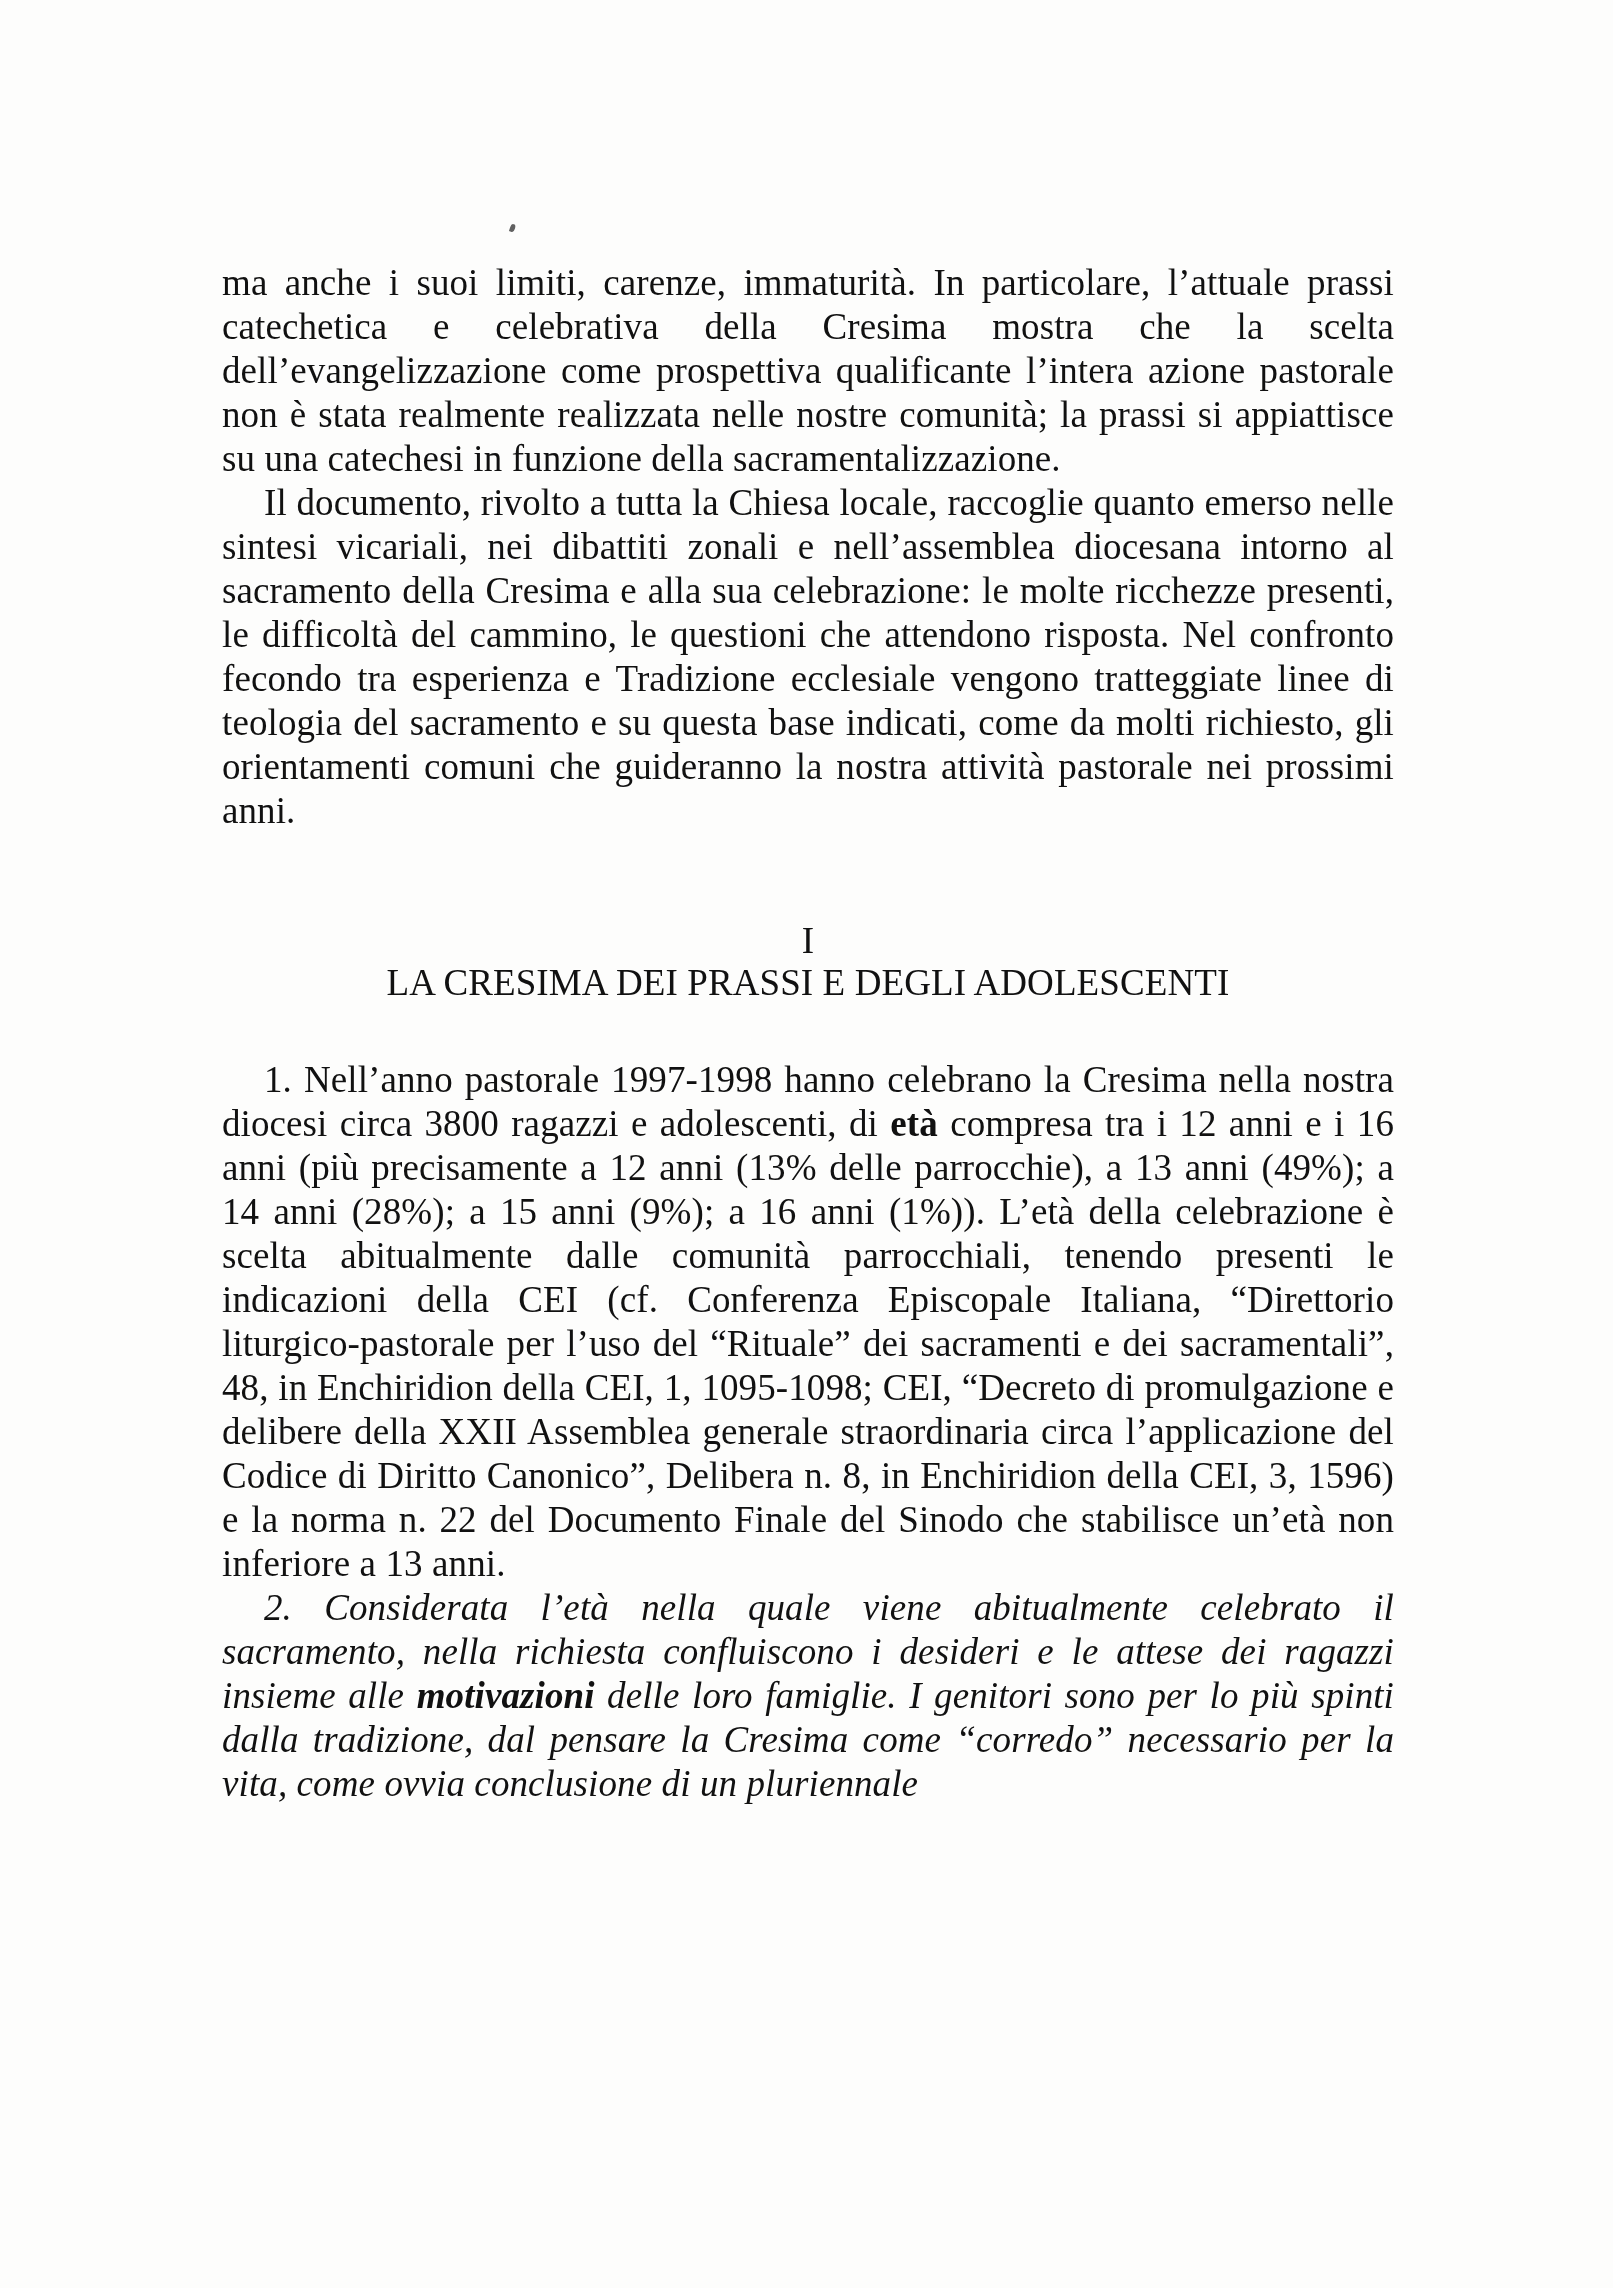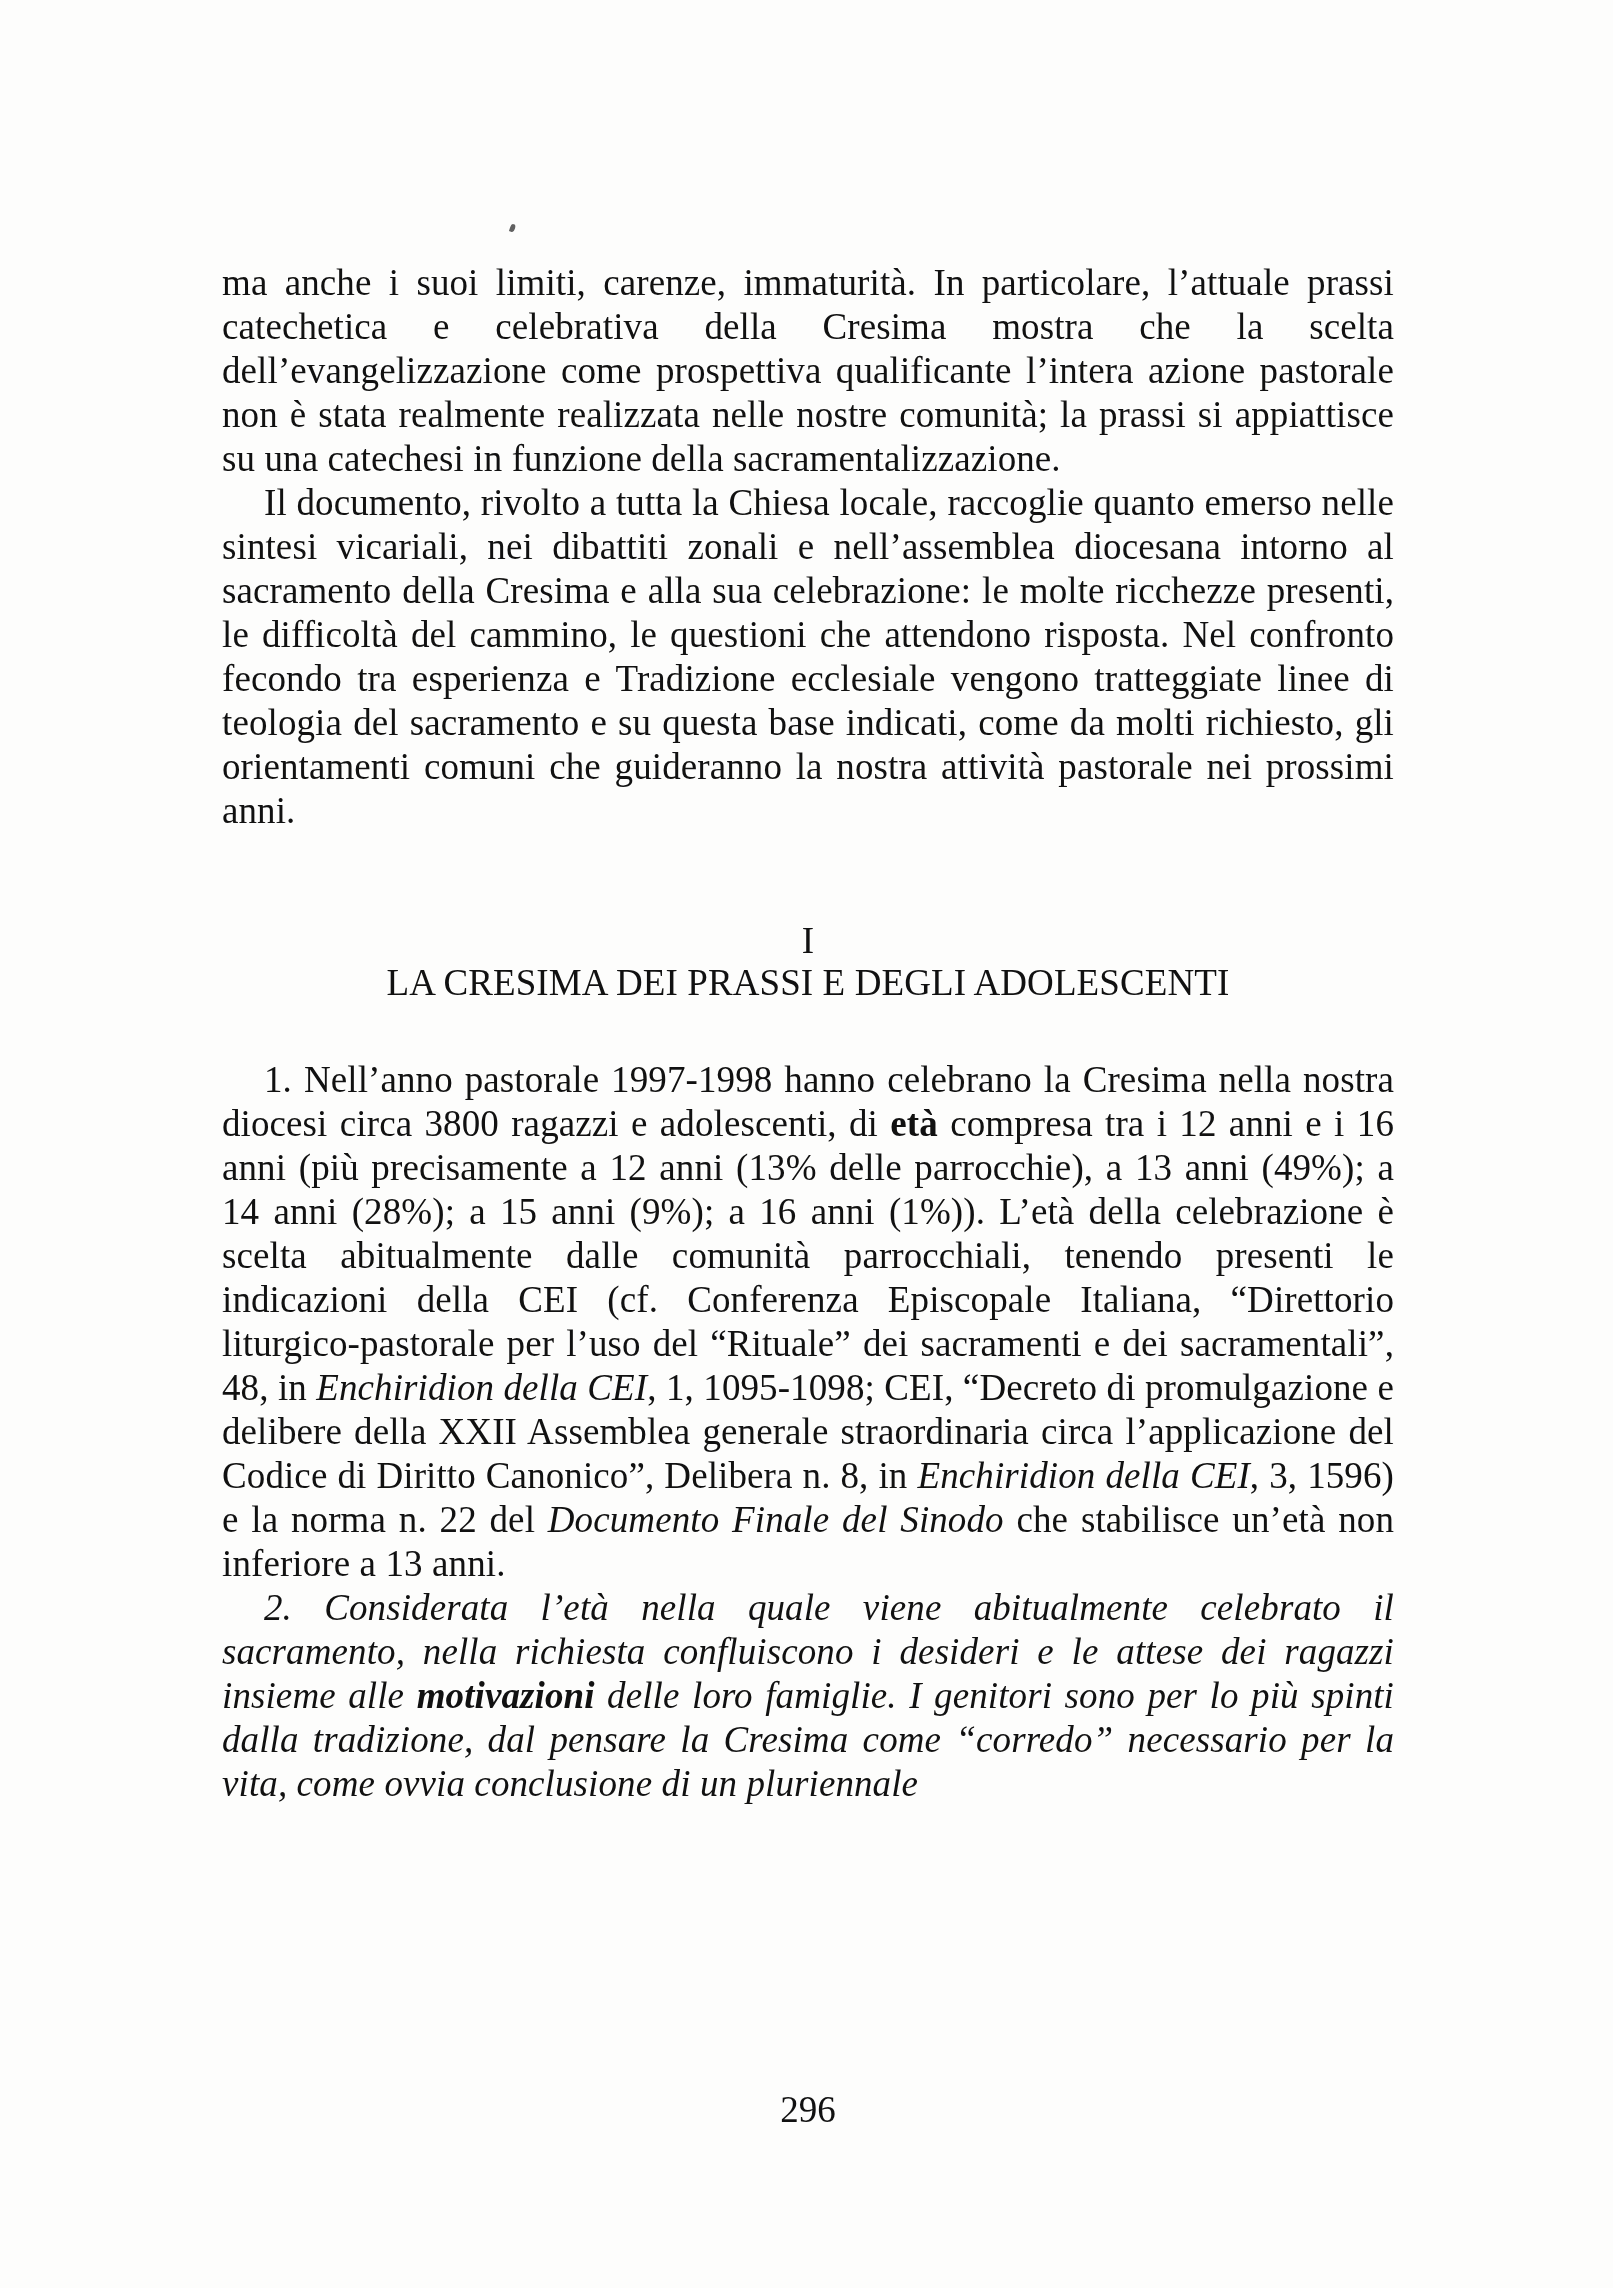--- a/index.html
+++ b/index.html
@@ -21,21 +21,21 @@
     left: 222px; top: 261px;
     width: 1172px;
     font-size: 37px;
     line-height: 44px;
     text-align: justify;
     letter-spacing: 0.1px;
   }
   p.para { margin: 0; text-indent: 42px; }
   p.para.no-indent { text-indent: 0; }
   .b { font-weight: bold; }
-  .i { font-style: italic; }
+  .i { }
   .section-heading {
     margin-top: 87px;
     margin-bottom: 54px;
     text-align: center;
     text-indent: 0;
     line-height: 42px;
   }
   .section-heading div { text-align: center; }
   .para-spaced { margin-top: 46px; font-style: italic; }
   .page-number {
@@ -72,16 +72,15 @@
       <div>I</div>
       <div>LA CRESIMA DEI PRASSI E DEGLI ADOLESCENTI</div>
     </div>
 
     <p class="para"><span>1. Nell’anno pastorale 1997-1998 hanno celebrano la Cresima nella nostra diocesi circa 3800 ragazzi e adolescenti, di </span><span class="b">età</span><span> compresa tra i 12 anni e i 16 anni (più precisamente a 12 anni (13% delle parrocchie), a 13 anni (49%); a 14 anni (28%); a 15 anni (9%); a 16 anni (1%)). L’età della celebrazione è scelta abitualmente dalle comunità parrocchiali, tenendo presenti le indicazioni della CEI (cf. Conferenza Episcopale Italiana, “Direttorio liturgico-pastorale per l’uso del “Rituale” dei sacramenti e dei sacramentali”, 48, in </span><span class="i">Enchiridion della CEI</span><span>, 1, 1095-1098; CEI, “Decreto di promulgazione e delibere della XXII Assemblea generale straordinaria circa l’applicazione del Codice di Diritto Canonico”, Delibera n. 8, in </span><span class="i">Enchiridion della CEI</span><span>, 3, 1596) e la norma n. 22 del </span><span class="i">Documento Finale del Sinodo</span><span> che stabilisce un’età non inferiore a 13 anni.</span></p>
 
     <p class="para para-spaced"><span>2. Considerata l’età nella quale viene abitualmente celebrato il sacramento, nella richiesta confluiscono i desideri e le attese dei ragazzi insieme alle </span><span class="b">motivazioni</span><span> delle loro famiglie. I genitori sono per lo più spinti dalla tradizione, dal pensare la Cresima come “corredo” necessario per la vita, come ovvia conclusione di un pluriennale</span></p>
 
   </div>
 
-  <div class="page-number">296</div>
 
 </div>
 
 
 </body></html>

